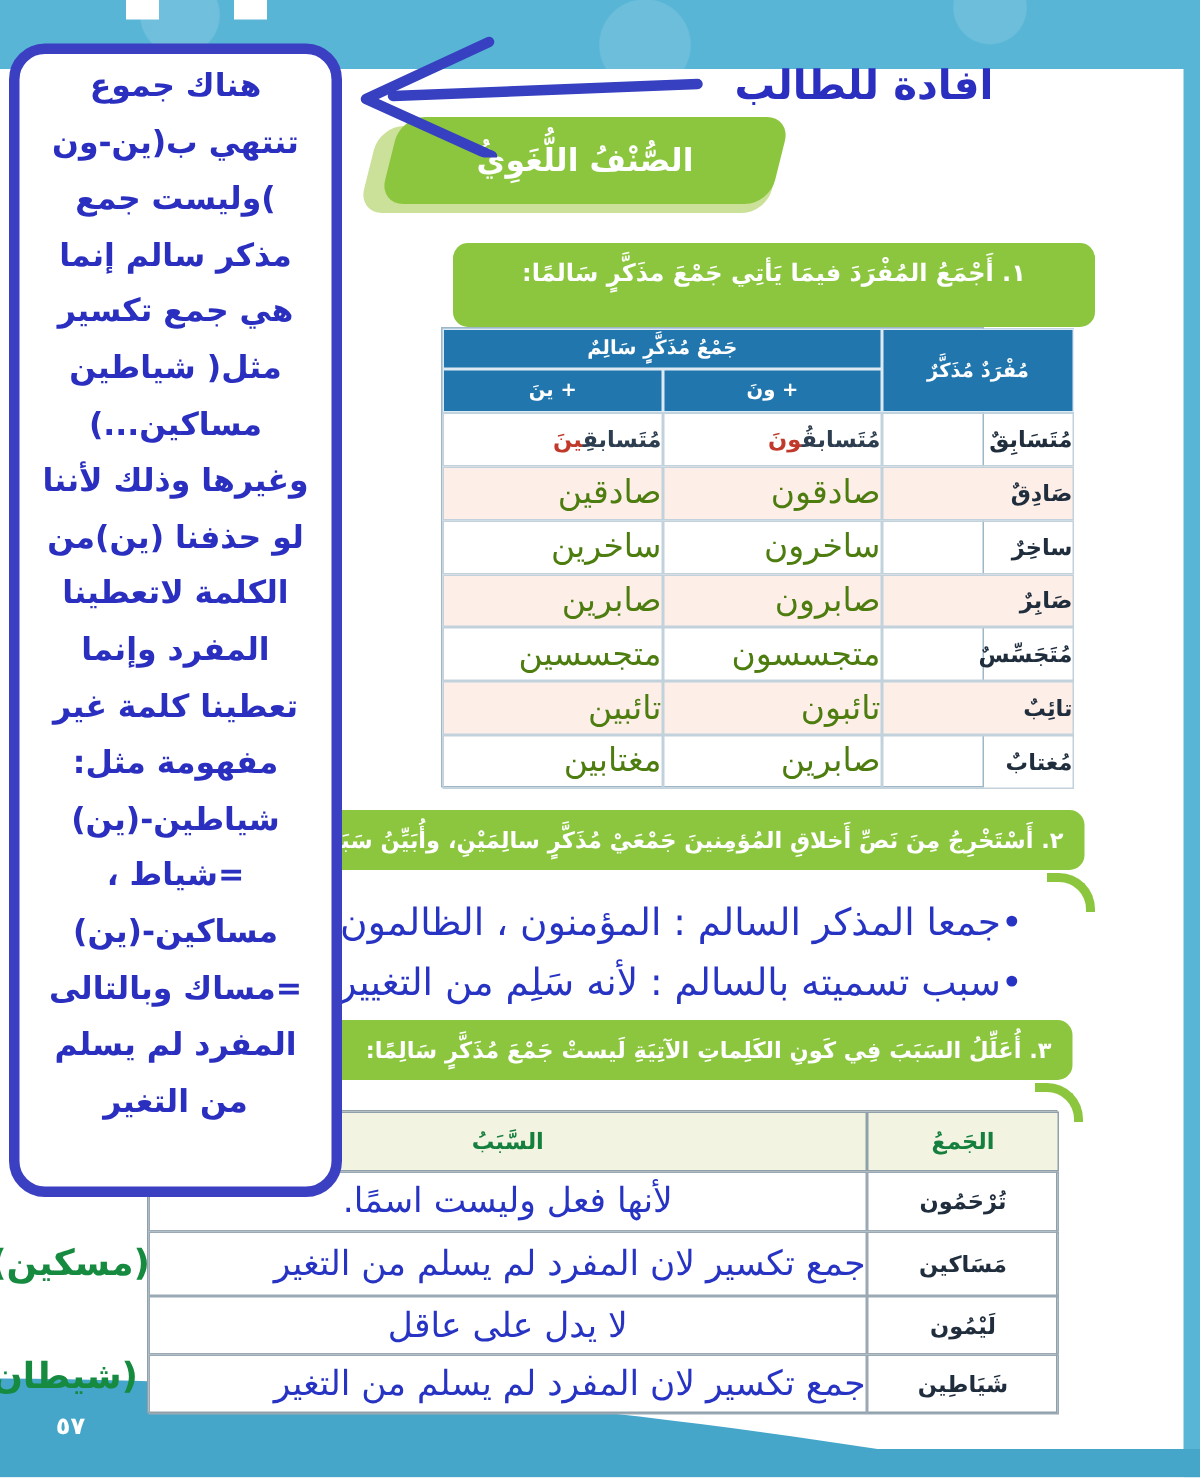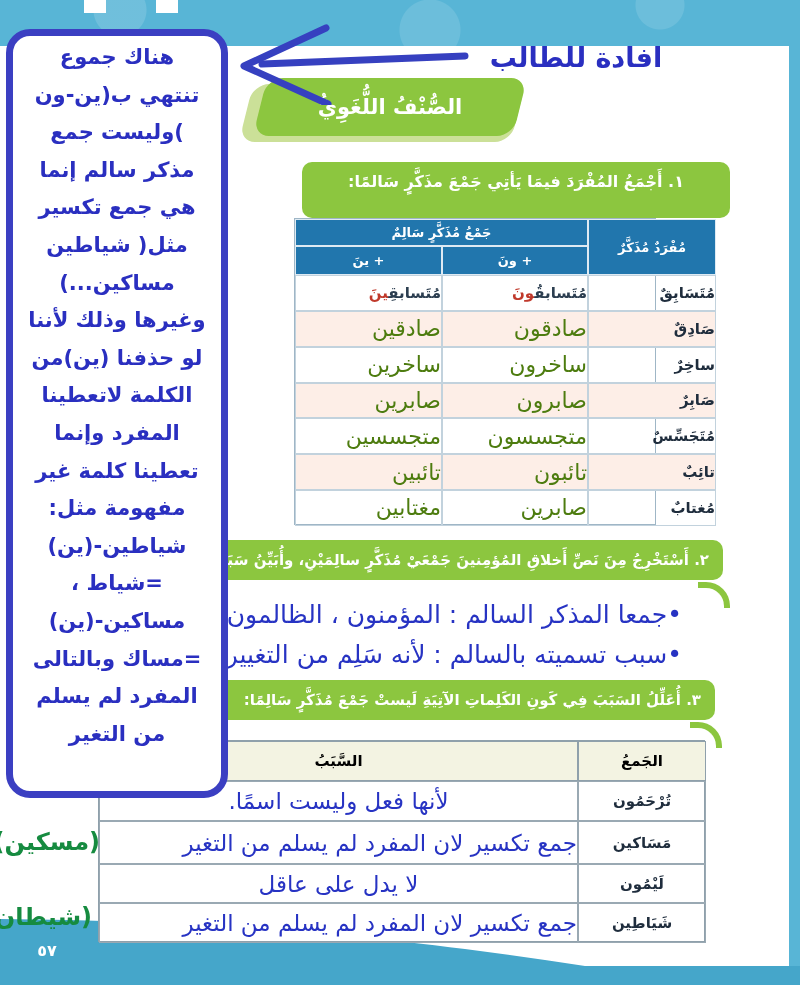--- a/index.html
+++ b/index.html
@@ -66,21 +66,21 @@
 
   
   .ans{direction:rtl;text-align:right;color:#2733c3;font-size:25px;white-space:nowrap;width:437px;left:245px;}
   .ans1{top:600px;}
   .ans2{top:640px;}
 
   
   .table2{left:98px;top:740px;width:607px;height:202px;display:grid;
     grid-template-columns:479px 128px;grid-template-rows:40px 40px 43px 39px 40px;
     border:1px solid #8fa0ab;background:#fff;}
-  .t2h{background:#f3f3e2;color:#000000;font-size:15px;font-weight:bold;display:flex;
+  .t2h{background:#f3f3e2;color:#15803d;font-size:15px;font-weight:bold;display:flex;
     align-items:center;justify-content:center;direction:rtl;border:1px solid #8fa0ab;}
   .t2c{display:flex;align-items:center;direction:rtl;border:1px solid #9aa9b3;}
   .t2-plural{justify-content:center;font-size:15px;font-weight:bold;color:#1f2d3d;}
   .t2-reason{justify-content:center;font-size:23px;color:#2733c3;white-space:nowrap;}
   .t2-reason.spill{justify-content:flex-start;overflow:visible;}
 
   .margin-note{direction:rtl;text-align:center;font-weight:bold;font-size:24px;color:#168b40;
     white-space:nowrap;z-index:6;}
   .mn1{left:4px;top:828px;width:96px;}
   .mn2{left:0px;top:903px;width:92px;}

